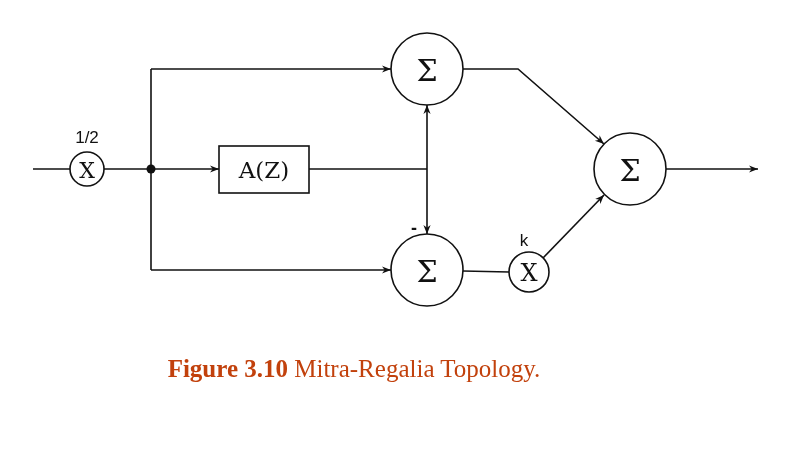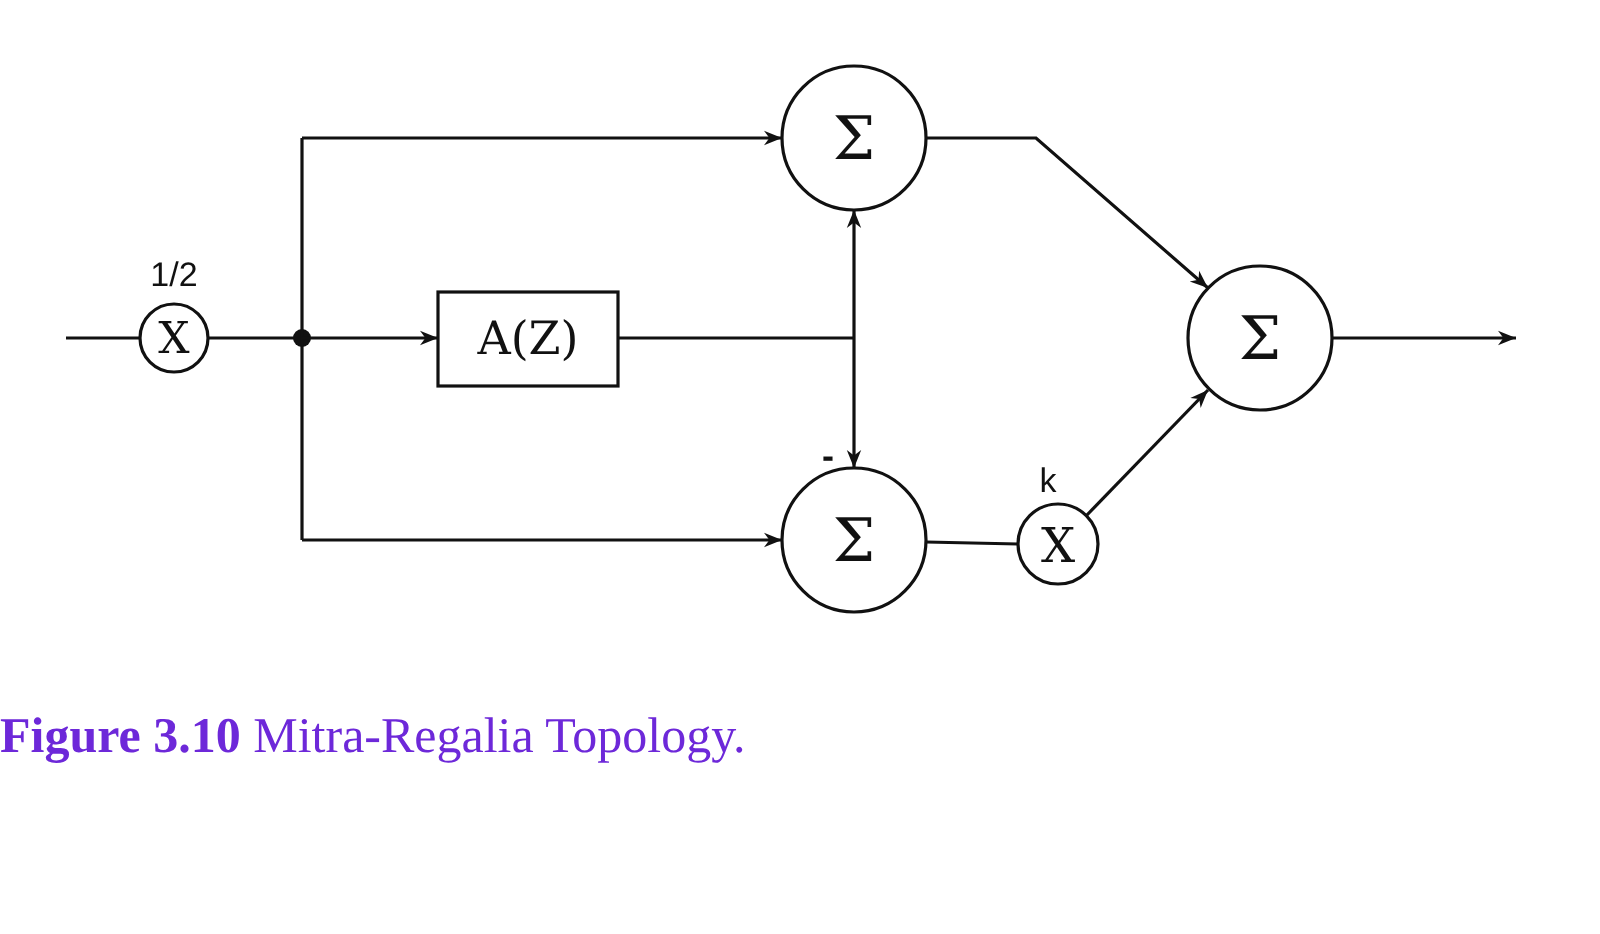--- a/index.html
+++ b/index.html
@@ -4,21 +4,21 @@
 <style>
   html, body { margin: 0; padding: 0; background: #ffffff; }
   body { width: 800px; height: 467px; position: relative; overflow: hidden; }
   #diagram { position: absolute; left: 0; top: 0; }
   .wire { stroke: #111; stroke-width: 1.6; fill: none; }
   .node { stroke: #111; stroke-width: 1.6; fill: #fff; }
   .sym { font-family: "DejaVu Serif", serif; fill: #111; text-anchor: middle; dominant-baseline: central; }
   .lbl { font-family: "Liberation Sans", sans-serif; fill: #111; text-anchor: middle; }
   .caption {
     position: absolute; left: 0; width: 708px; top: 355px;
-    text-align: left; font-family: "Liberation Serif", serif; font-size: 25px; color: #6d28d9;
+    text-align: center; font-family: "Liberation Serif", serif; font-size: 25px; color: #c2410c;
   }
   .caption b { font-weight: bold; }
 </style>
 </head>
 <body>
 
 <svg id="diagram" width="800" height="467" viewBox="0 0 800 467">
   <defs>
     <marker id="arr" viewBox="0 0 10 10" refX="10" refY="5" markerWidth="9" markerHeight="9" orient="auto-start-reverse" markerUnits="userSpaceOnUse">
       <path d="M0,1 L10,5 L0,9 L3,5 Z" fill="#111"></path>

